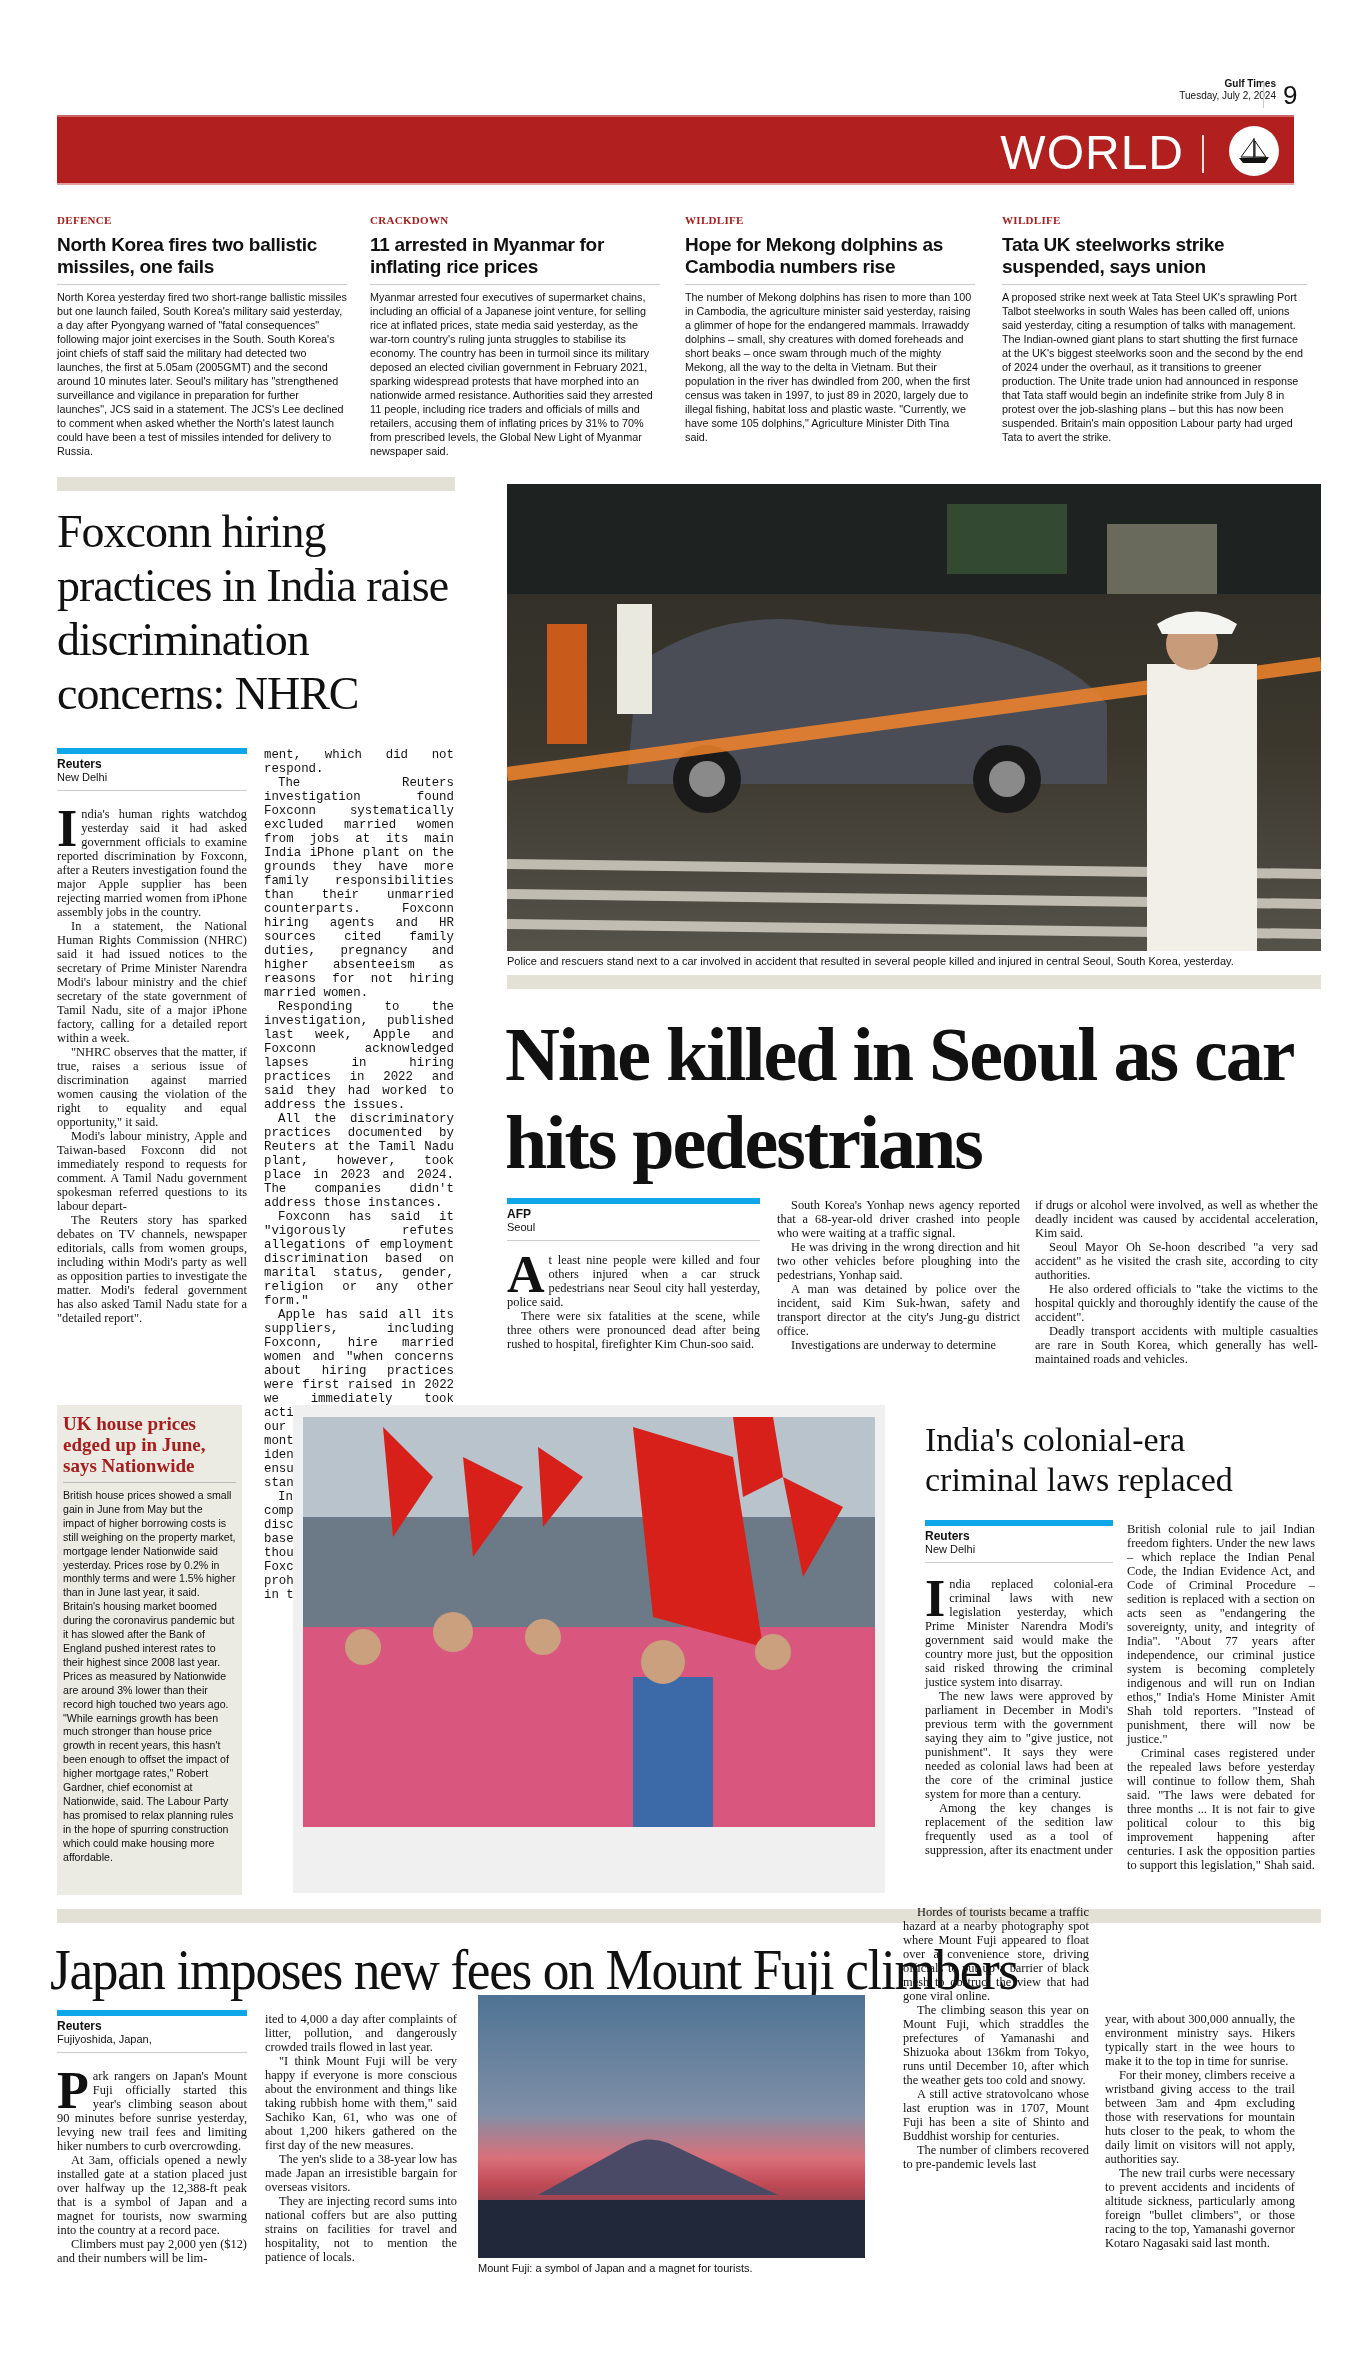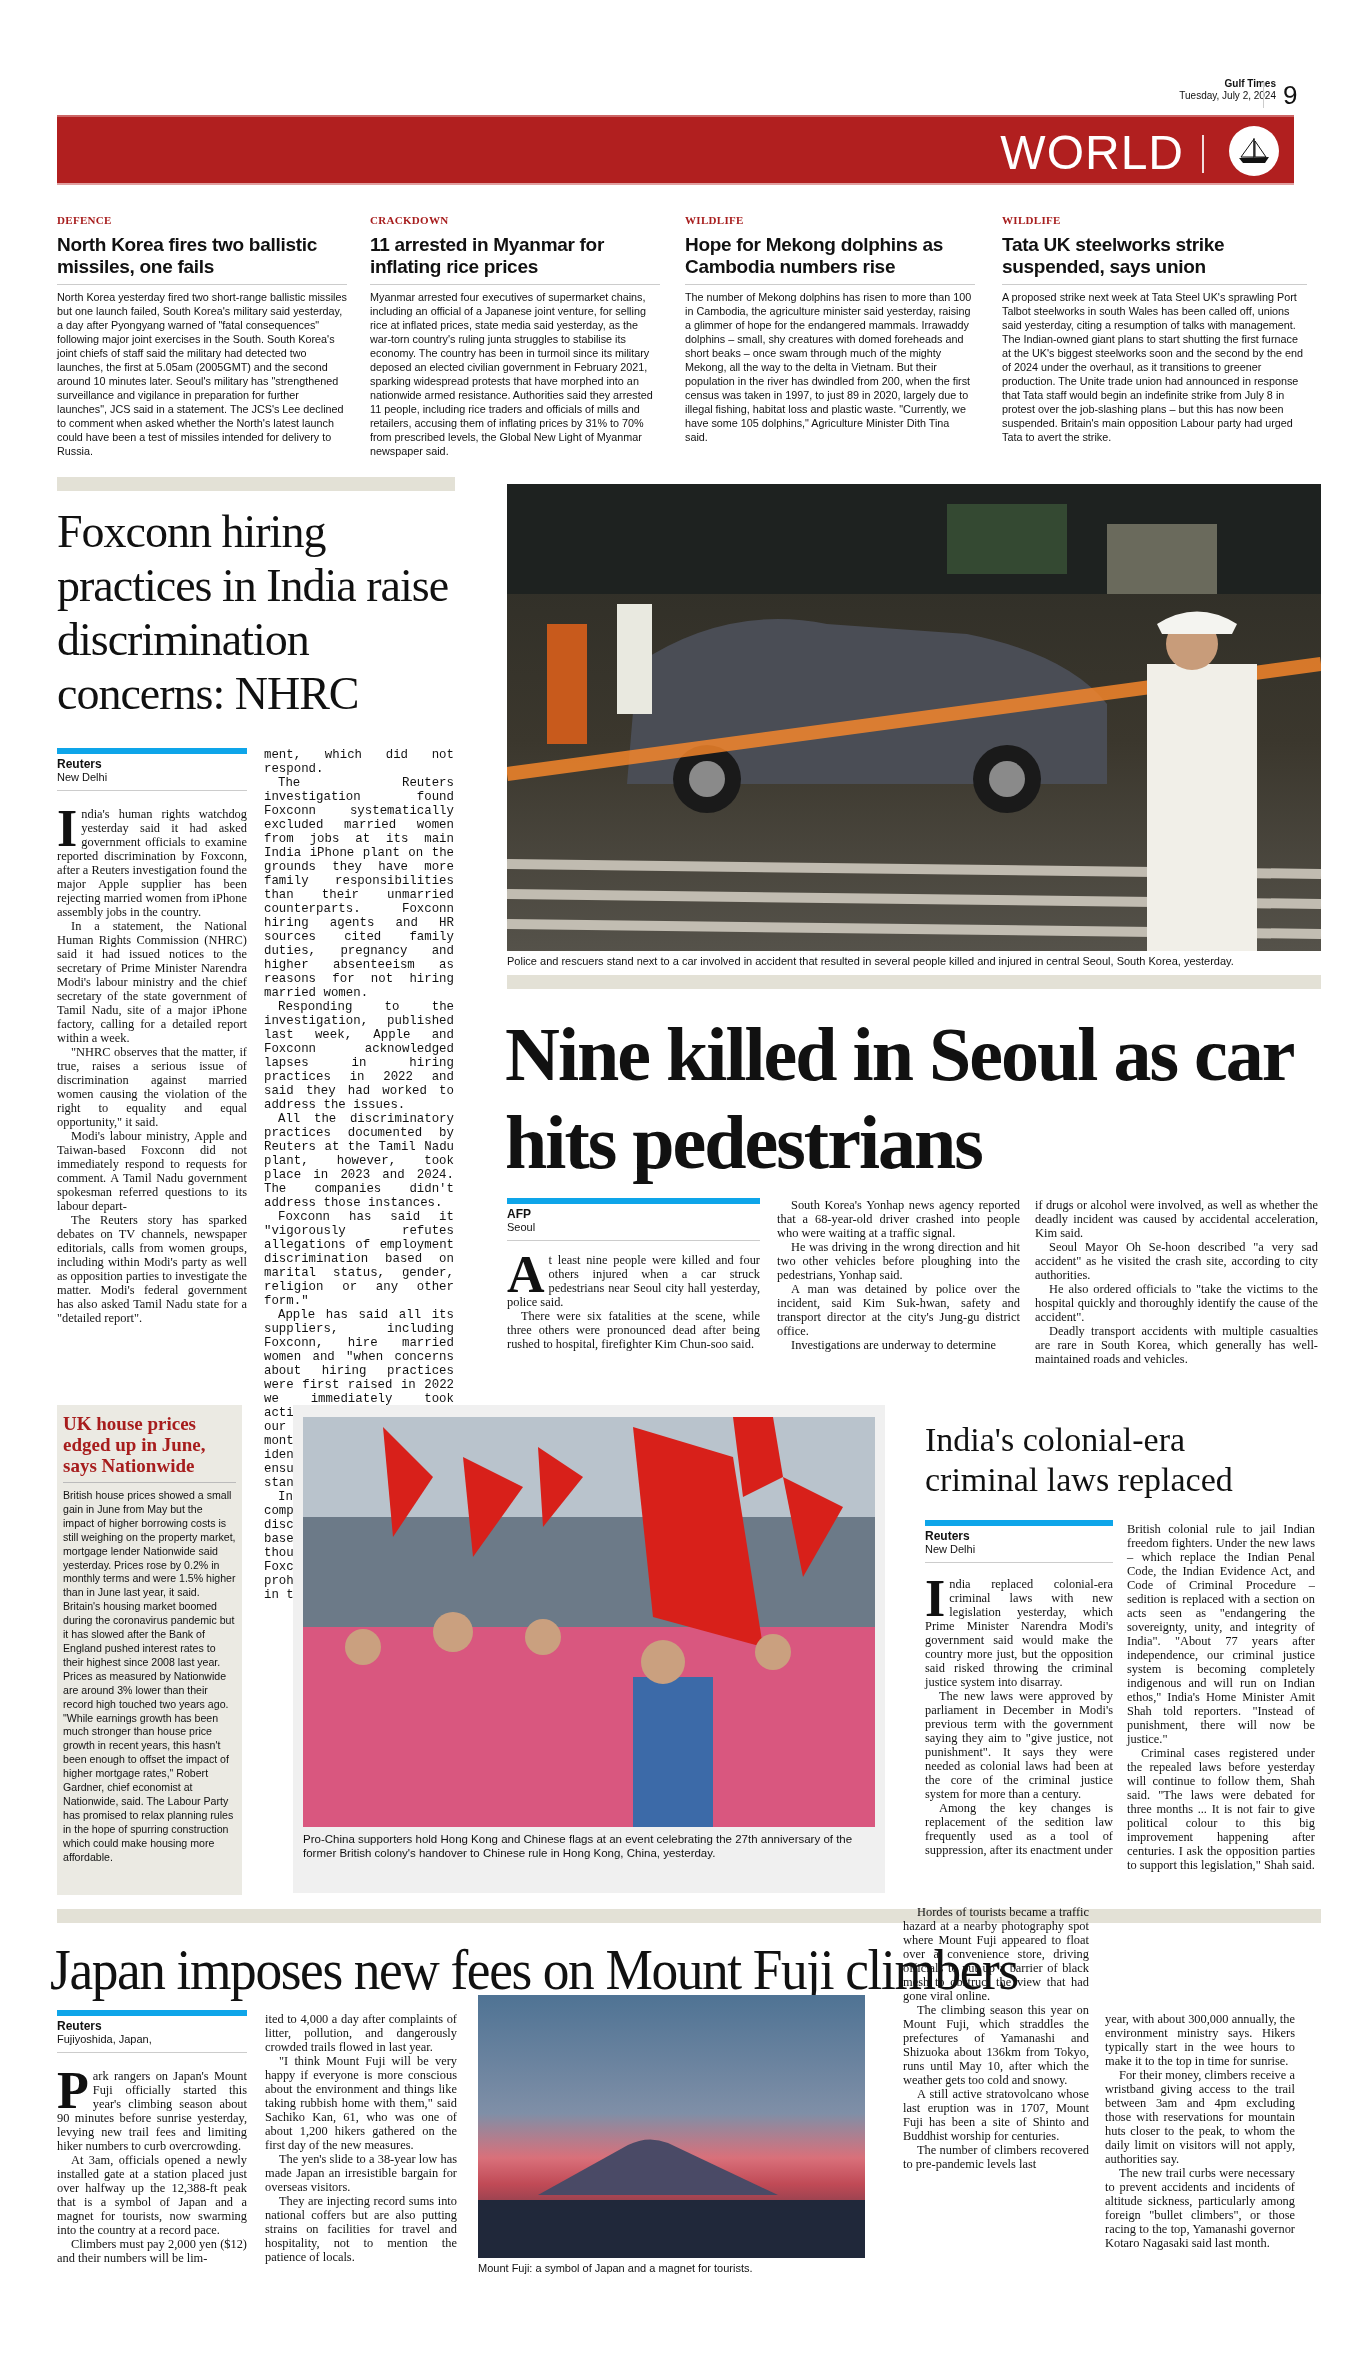--- a/index.html
+++ b/index.html
@@ -200,21 +200,20 @@
       <path d="M430 0 L470 0 L480 60 L440 80 Z" fill="#d8201a"></path>
       <path d="M480 60 L540 90 L500 160 Z" fill="#d8201a"></path>
       <rect x="330" y="260" width="80" height="150" fill="#3c6aa8"></rect>
       <circle cx="360" cy="245" r="22" fill="#caa07f"></circle>
       <circle cx="150" cy="215" r="20" fill="#caa07f"></circle>
       <circle cx="240" cy="220" r="18" fill="#caa07f"></circle>
       <circle cx="60" cy="230" r="18" fill="#caa07f"></circle>
       <circle cx="470" cy="235" r="18" fill="#caa07f"></circle>
     </svg>
   </div>
-  <div id="hk-caption">Pro-China supporters hold Hong Kong and Chinese flags at an event celebrating the 27th anniversary of the former British colony's handover to Chinese rule in Hong Kong, China, yesterday.</div>
 </div>
 
 <h2 class="abs serif" id="india-hl">India's colonial-era criminal laws replaced</h2>
 <div class="abs" style="left:925px;top:1520px;width:188px;">
   <div class="byline">
     <div class="agency">Reuters</div>
     <div class="place">New Delhi</div>
   </div>
   <div class="col" style="margin-top:14px;">
     <p class="first"><span class="dropcap">I</span><span>ndia replaced colonial-era criminal laws with new legislation yesterday, which Prime Minister Narendra Modi's government said would make the country more just, but the opposition said risked throwing the criminal justice system into disarray.</span></p>
@@ -258,21 +257,21 @@
       </linearGradient>
     </defs>
     <rect width="387" height="263" fill="url(#fg)"></rect>
     <path d="M60 200 L150 150 Q170 140 190 148 L300 200 Z" fill="#4a4a66"></path>
     <rect x="0" y="205" width="387" height="58" fill="#20283a"></rect>
   </svg>
 </div>
 <div class="abs" id="fuji-caption">Mount Fuji: a symbol of Japan and a magnet for tourists.</div>
 <div class="abs col" style="left:903px;top:1905px;width:186px;">
   <p>Hordes of tourists became a traffic hazard at a nearby photography spot where Mount Fuji appeared to float over a convenience store, driving officials to put up a barrier of black mesh to obstruct the view that had gone viral online.</p>
-  <p>The climbing season this year on Mount Fuji, which straddles the prefectures of Yamanashi and Shizuoka about 136km from Tokyo, runs until May 10, after which the weather gets too cold and snowy.</p>
+  <p>The climbing season this year on Mount Fuji, which straddles the prefectures of Yamanashi and Shizuoka about 136km from Tokyo, runs until December 10, after which the weather gets too cold and snowy.</p>
   <p>A still active stratovolcano whose last eruption was in 1707, Mount Fuji has been a site of Shinto and Buddhist worship for centuries.</p>
   <p>The number of climbers recovered to pre-pandemic levels last</p>
 </div>
 <div class="abs col" style="left:1105px;top:2012px;width:190px;">
   <p class="first">year, with about 300,000 annually, the environment ministry says. Hikers typically start in the wee hours to make it to the top in time for sunrise.</p>
   <p>For their money, climbers receive a wristband giving access to the trail between 3am and 4pm excluding those with reservations for mountain huts closer to the peak, to whom the daily limit on visitors will not apply, authorities say.</p>
   <p>The new trail curbs were necessary to prevent accidents and incidents of altitude sickness, particularly among foreign "bullet climbers", or those racing to the top, Yamanashi governor Kotaro Nagasaki said last month.</p>
 </div>
 
 </body></html>

